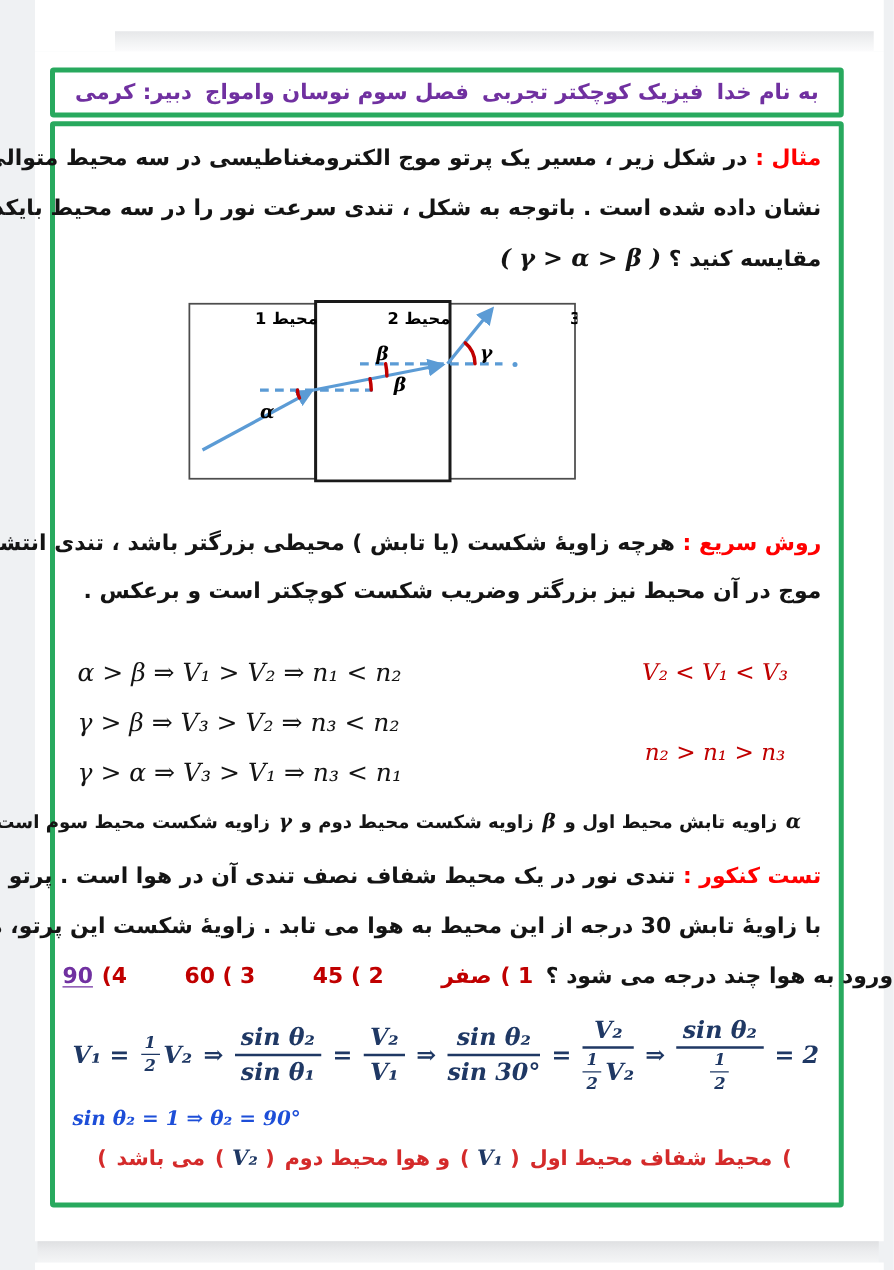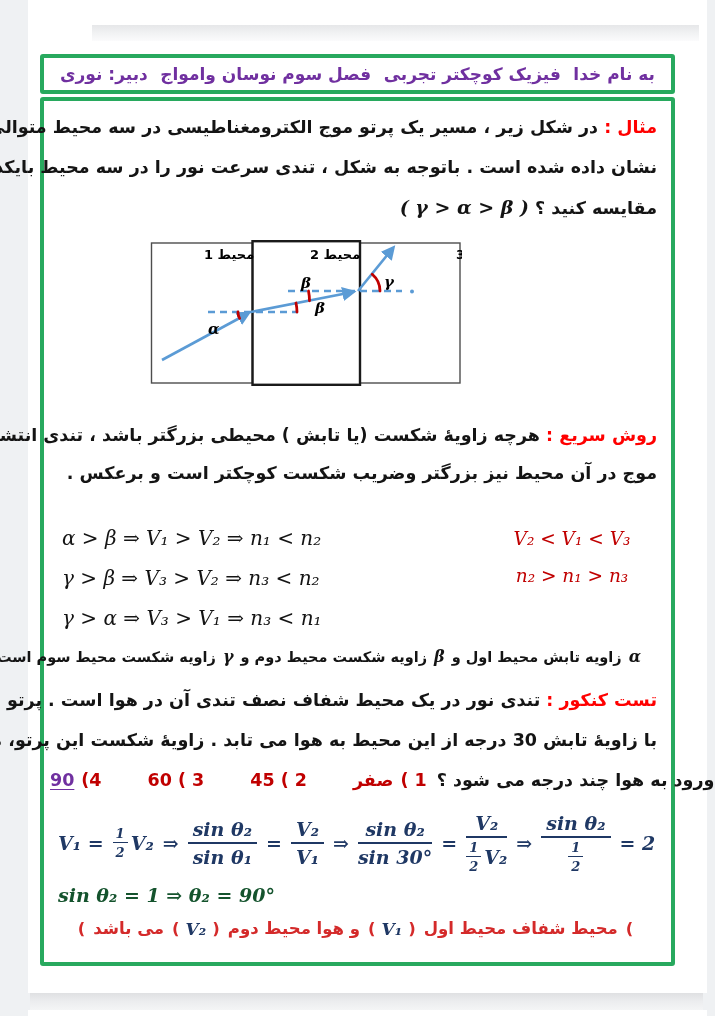--- a/index.html
+++ b/index.html
@@ -31,41 +31,41 @@
   .math{font-family:"DejaVu Serif",serif;font-style:italic;font-weight:bold}
   .ltr{direction:ltr;unicode-bidi:isolate;display:inline-block}
 
   .diagram{margin:12px 0 0 96px}
 
   .relations{position:relative;direction:ltr;text-align:left;margin-top:26px;padding-left:8px;
      font-family:"DejaVu Serif",serif;font-style:italic;font-weight:normal;font-size:20px;
      line-height:40px;color:#141414}
   .result{position:absolute;left:448px;width:140px;text-align:center;color:#c00000;
      font-size:18.5px;line-height:22px}
-  .result-v{top:10px}.result-n{top:47px}
+  .result-v{top:10px}.result-n{top:74px}
 
   .note{display:flex;direction:rtl;align-items:baseline;gap:7px;padding-right:16px;margin-top:4px;
      font-size:14.5px;font-weight:bold;color:#141414;line-height:30px;white-space:nowrap}
   .note .math{font-size:16px}
 
   .opts{display:flex;direction:ltr;align-items:center;line-height:40px;margin-left:-4px;
      font-size:17.5px;font-weight:bold;white-space:nowrap}
   .optgrp{display:flex;align-items:flex-start;gap:7px;margin-right:46px;color:#c00000}
   .opt-ans{color:#7030a0;text-decoration:underline;text-underline-offset:3px}
   .opts .q{margin-left:auto;direction:rtl;color:#141414}
 
   .sol{display:flex;direction:ltr;align-items:center;gap:9px;margin-top:12px;padding-left:4px;
      color:#1f3864;font-family:"DejaVu Serif",serif;font-weight:bold;font-style:italic;font-size:19px;white-space:nowrap}
   .frac{display:inline-flex;flex-direction:column;align-items:stretch;text-align:center}
   .frac .num{border-bottom:2.2px solid #1f3864;padding:0 5px 2px;display:flex;justify-content:center;align-items:flex-end;gap:3px}
   .frac .den{padding-top:2px;display:flex;justify-content:center;align-items:center;gap:3px}
   .mini{font-size:13px}
   .mini .num{border-bottom:1.8px solid #1f3864;padding:0 3px 1px}
-  .sinline{direction:ltr;text-align:left;margin-top:10px;padding-left:4px;color:#14532d;
-     font-family:"DejaVu Serif",serif;font-weight:bold;font-style:italic;font-size:19px}
+  .sinline{direction:ltr;text-align:left;margin-top:10px;padding-left:4px;color:#1d4ed8;
+     font-family:"DejaVu Serif",serif;font-weight:bold;font-style:italic;font-size:16px}
 
   .concl{display:flex;direction:rtl;justify-content:center;align-items:center;gap:8px;margin-top:8px;
      color:#d42a2a;font-size:16.5px;font-weight:bold;line-height:30px;white-space:nowrap}
   .concl .mathwrap{display:inline-flex;direction:ltr;align-items:center;gap:6px}
   .concl .navy{font-family:"DejaVu Serif",serif;font-style:italic;font-size:17px}
 
   svg text{font-family:"DejaVu Sans",sans-serif;font-weight:bold}
   svg .glabel{font-family:"DejaVu Serif",serif;font-style:italic}
 </style>
 </head>
@@ -75,21 +75,21 @@
 
   <div class="page page-prev"></div>
   <div class="band band-top"></div>
 
   <div class="page page-main">
 
     <div class="greenbox hdr">
       <span>به نام خدا</span>
       <span>فیزیک کوچکتر تجربی</span>
       <span>فصل سوم نوسان وامواج</span>
-      <span>دبیر: نوری</span>
+      <span>دبیر: کرمی</span>
     </div>
 
     <div class="greenbox mainbox">
 
       <div class="line">
         <span class="red">مثال :</span>
         <span>در شکل زیر ، مسیر یک پرتو موج الکترومغناطیسی در  سه محیط متوالی</span>
       </div>
       <div class="line">نشان داده شده است . باتوجه به شکل ، تندی سرعت نور را در سه محیط بایکدیگر</div>
       <div class="line">

